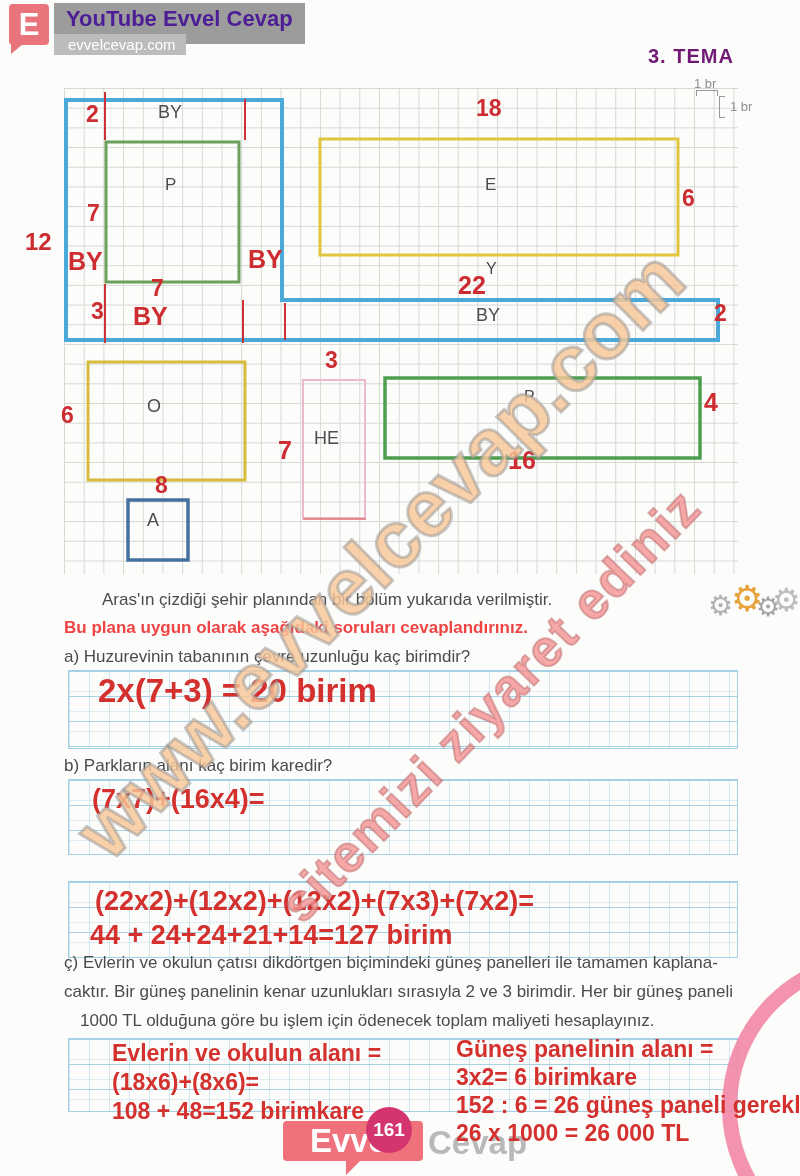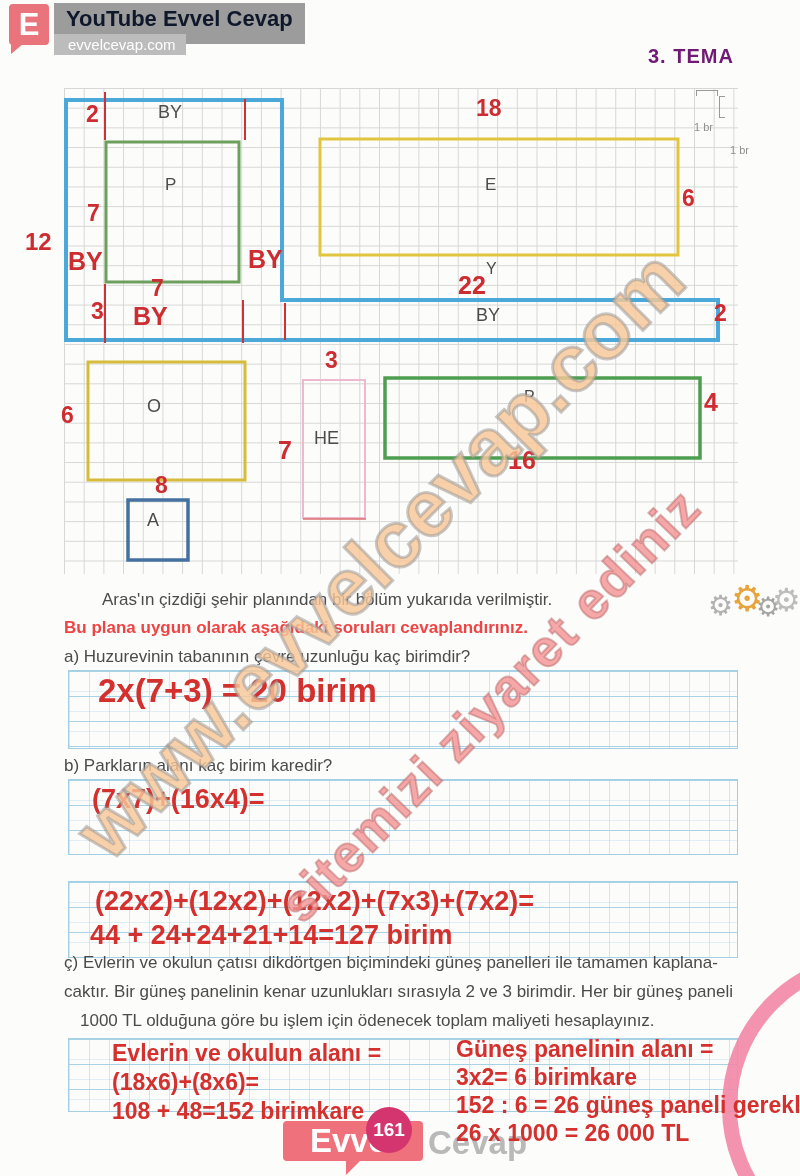--- a/index.html
+++ b/index.html
@@ -3,37 +3,37 @@
 <meta charset="utf-8">
 <style>
   html,body{margin:0;padding:0;}
   #page{position:relative;width:800px;height:1176px;background:#fcfcfb;overflow:hidden;
         font-family:"Liberation Sans",sans-serif;}
   .abs{position:absolute;}
   
   .logo-box{left:9px;top:4px;width:40px;height:41px;background:#ea747b;border-radius:4px;
             color:#fff;font-weight:bold;font-size:31px;text-align:center;line-height:41px;z-index:5;}
   .logo-tail{left:11px;top:44px;width:0;height:0;border-top:10px solid #ea747b;border-right:12px solid transparent;z-index:4;}
-  .band1{left:54px;top:3px;height:41px;background:#9c9c9c;color:#0f172a;font-size:22px;font-weight:bold;
+  .band1{left:54px;top:3px;height:41px;background:#9c9c9c;color:#4c1d95;font-size:22px;font-weight:bold;
          line-height:31px;padding:0 12px;z-index:3;}
   .band2{left:54px;top:34px;height:21px;background:#bcbcbc;color:#fefefe;font-size:15px;
          line-height:21px;padding:0 10px 0 14px;z-index:3;}
   .tema{left:648px;top:45px;width:90px;color:#701a75;font-weight:bold;font-size:20px;letter-spacing:1px;}
   
   #grid{left:64px;top:88px;width:674px;height:486px;
         background-image:
           linear-gradient(to right,#d7d7d4 1px,transparent 1px),
           linear-gradient(to bottom,#d7d7d4 1px,transparent 1px);
         background-size:19.7px 19.7px;z-index:1;}
   #shapes{left:0;top:0;z-index:2;pointer-events:none;}
   .pl{position:absolute;z-index:3;white-space:nowrap;}
   .pl-red{color:#cd2c31;font-weight:bold;}
   .pl-dark{color:#4c4c4c;}
   
-  .scale-txt{color:#8f8f8f;font-size:11px;z-index:3;margin-top:45px;}
+  .scale-txt{color:#8f8f8f;font-size:13px;z-index:3;}
   .hbrk{left:696px;top:90px;width:20px;height:5px;border-top:1px solid #999;
         border-left:1px solid #999;border-right:1px solid #999;z-index:3;}
   .vbrk{left:719px;top:96px;width:5px;height:20px;border-left:1px solid #999;
         border-top:1px solid #999;border-bottom:1px solid #999;z-index:3;}
   
   .qtext{color:#4b4b4b;font-size:17px;z-index:6;white-space:nowrap;}
   .qbold{font-weight:bold;color:#ef4444;}
   .ansbox{left:68px;width:668px;border:1px solid #a5cfe4;z-index:4;
      background-image:
        repeating-linear-gradient(to bottom,#a8d2e6 0 1px,transparent 1px 25px),

